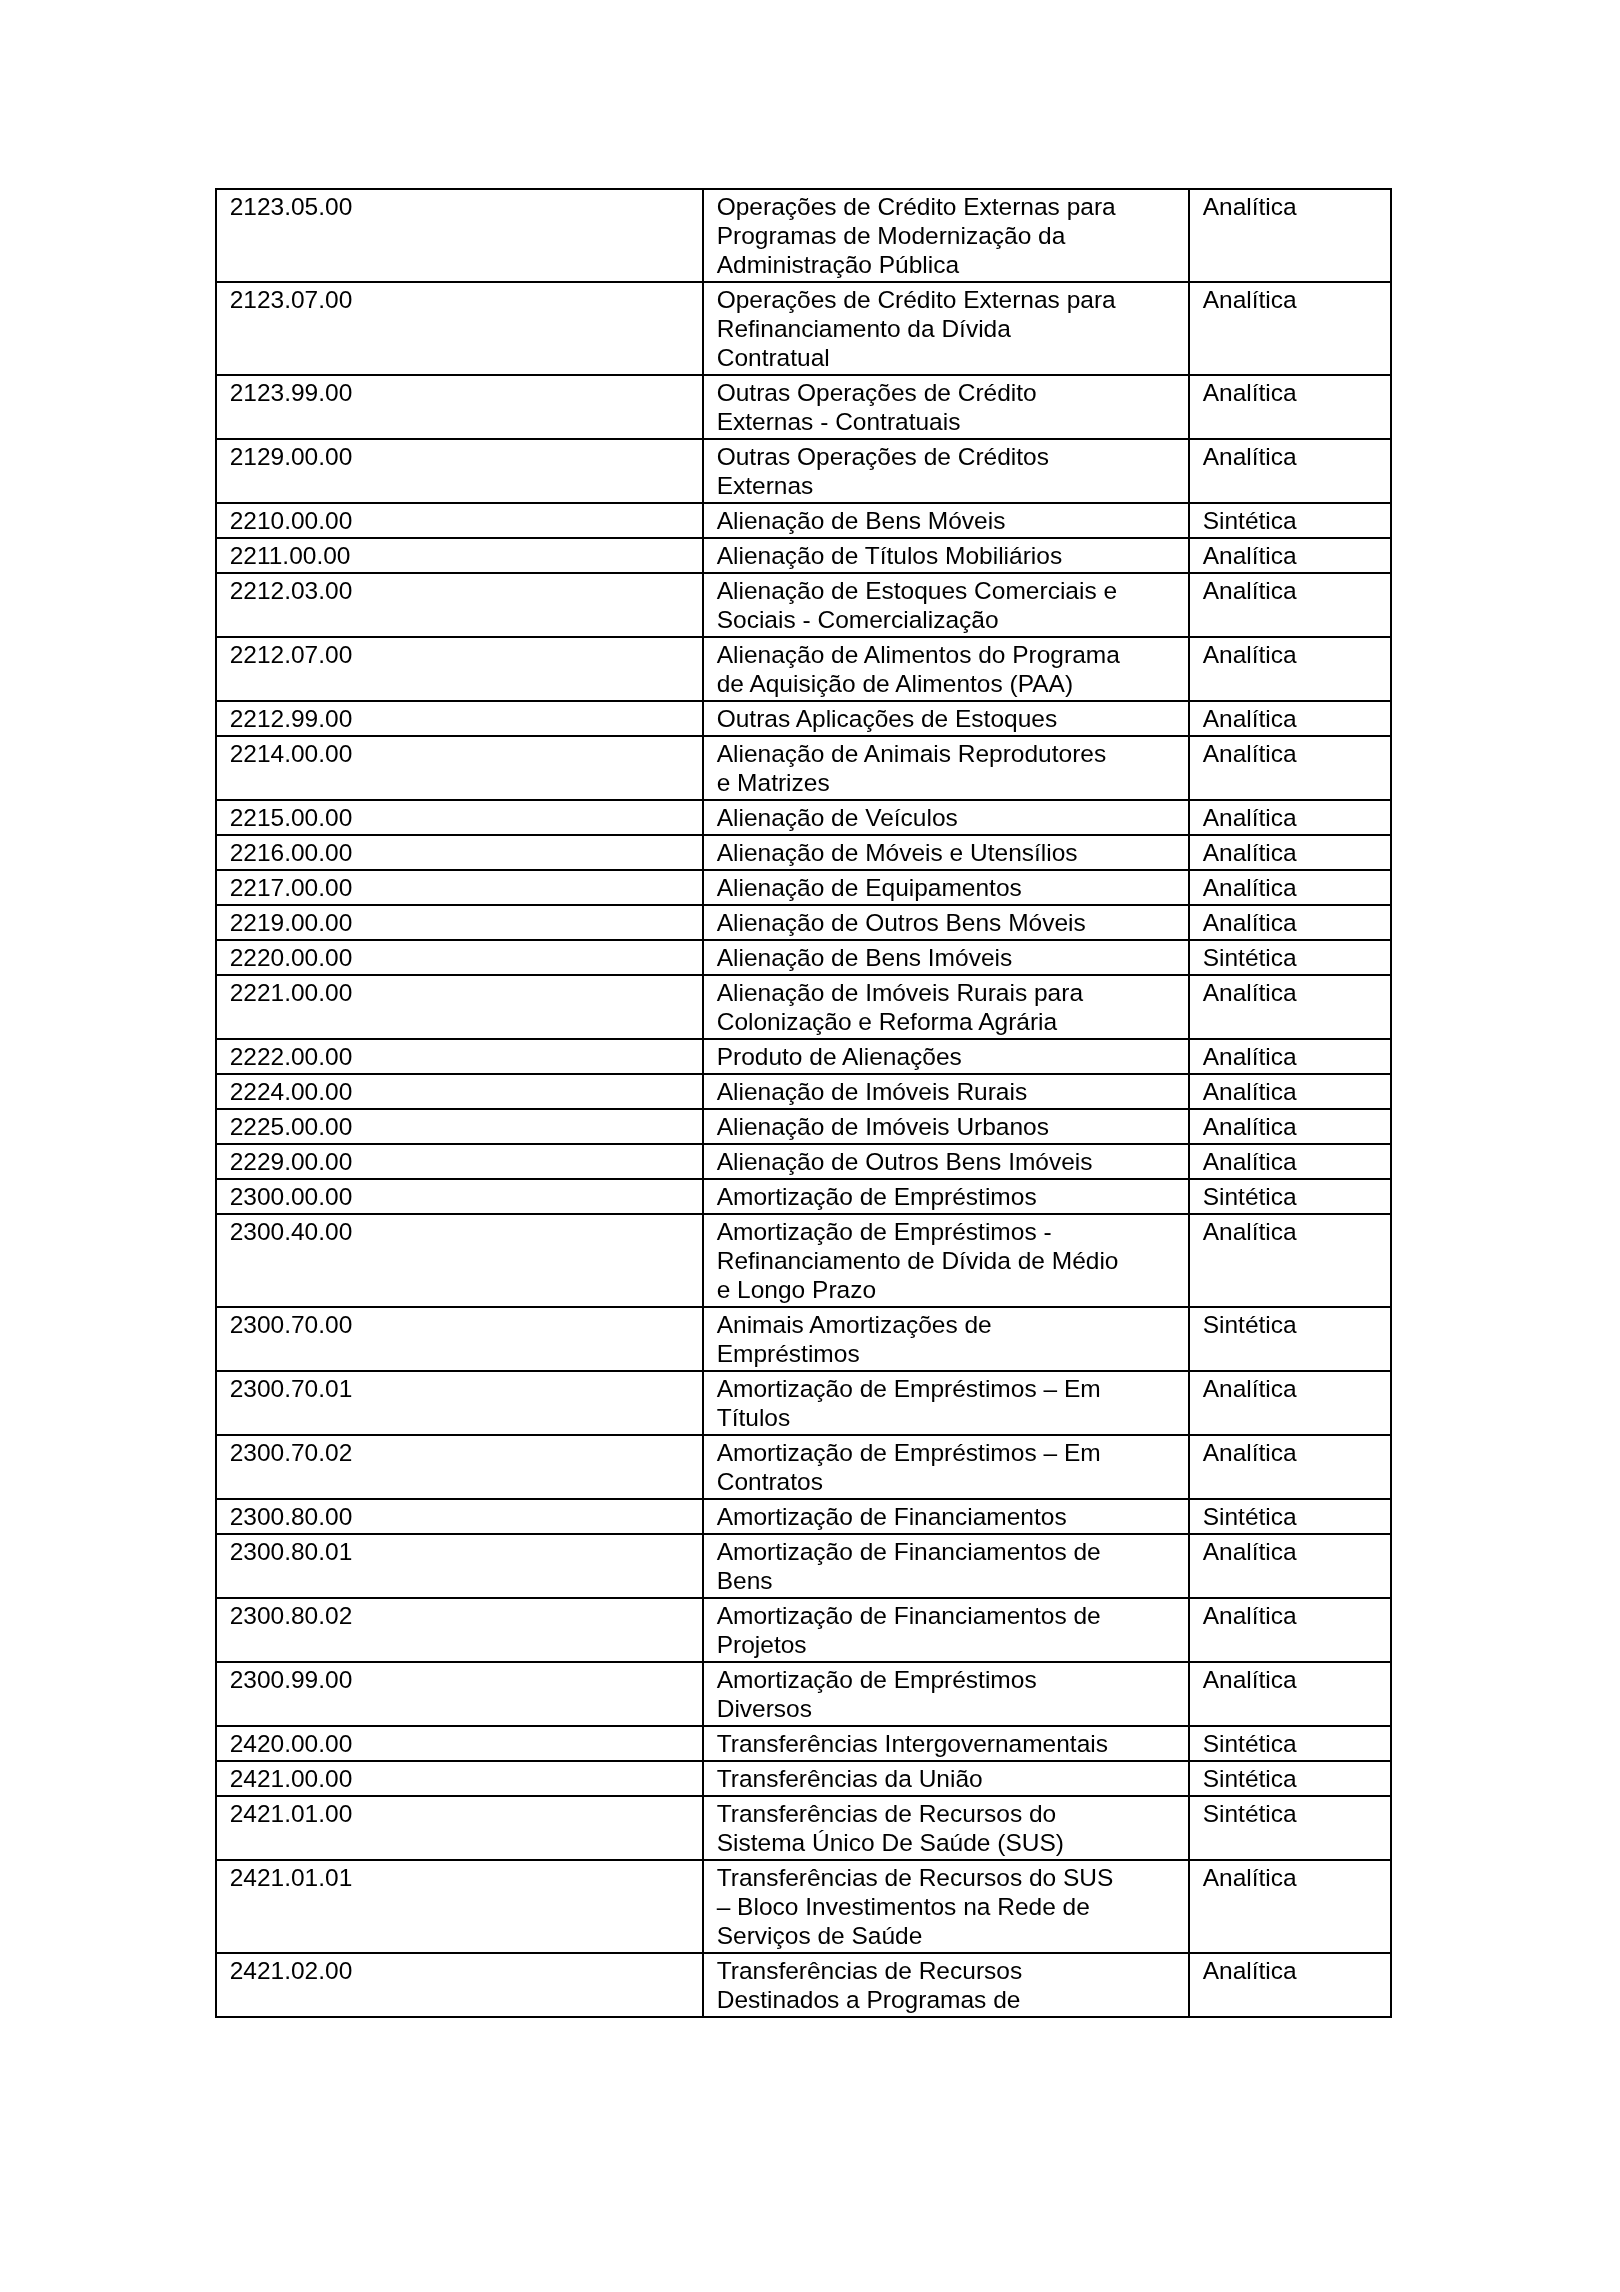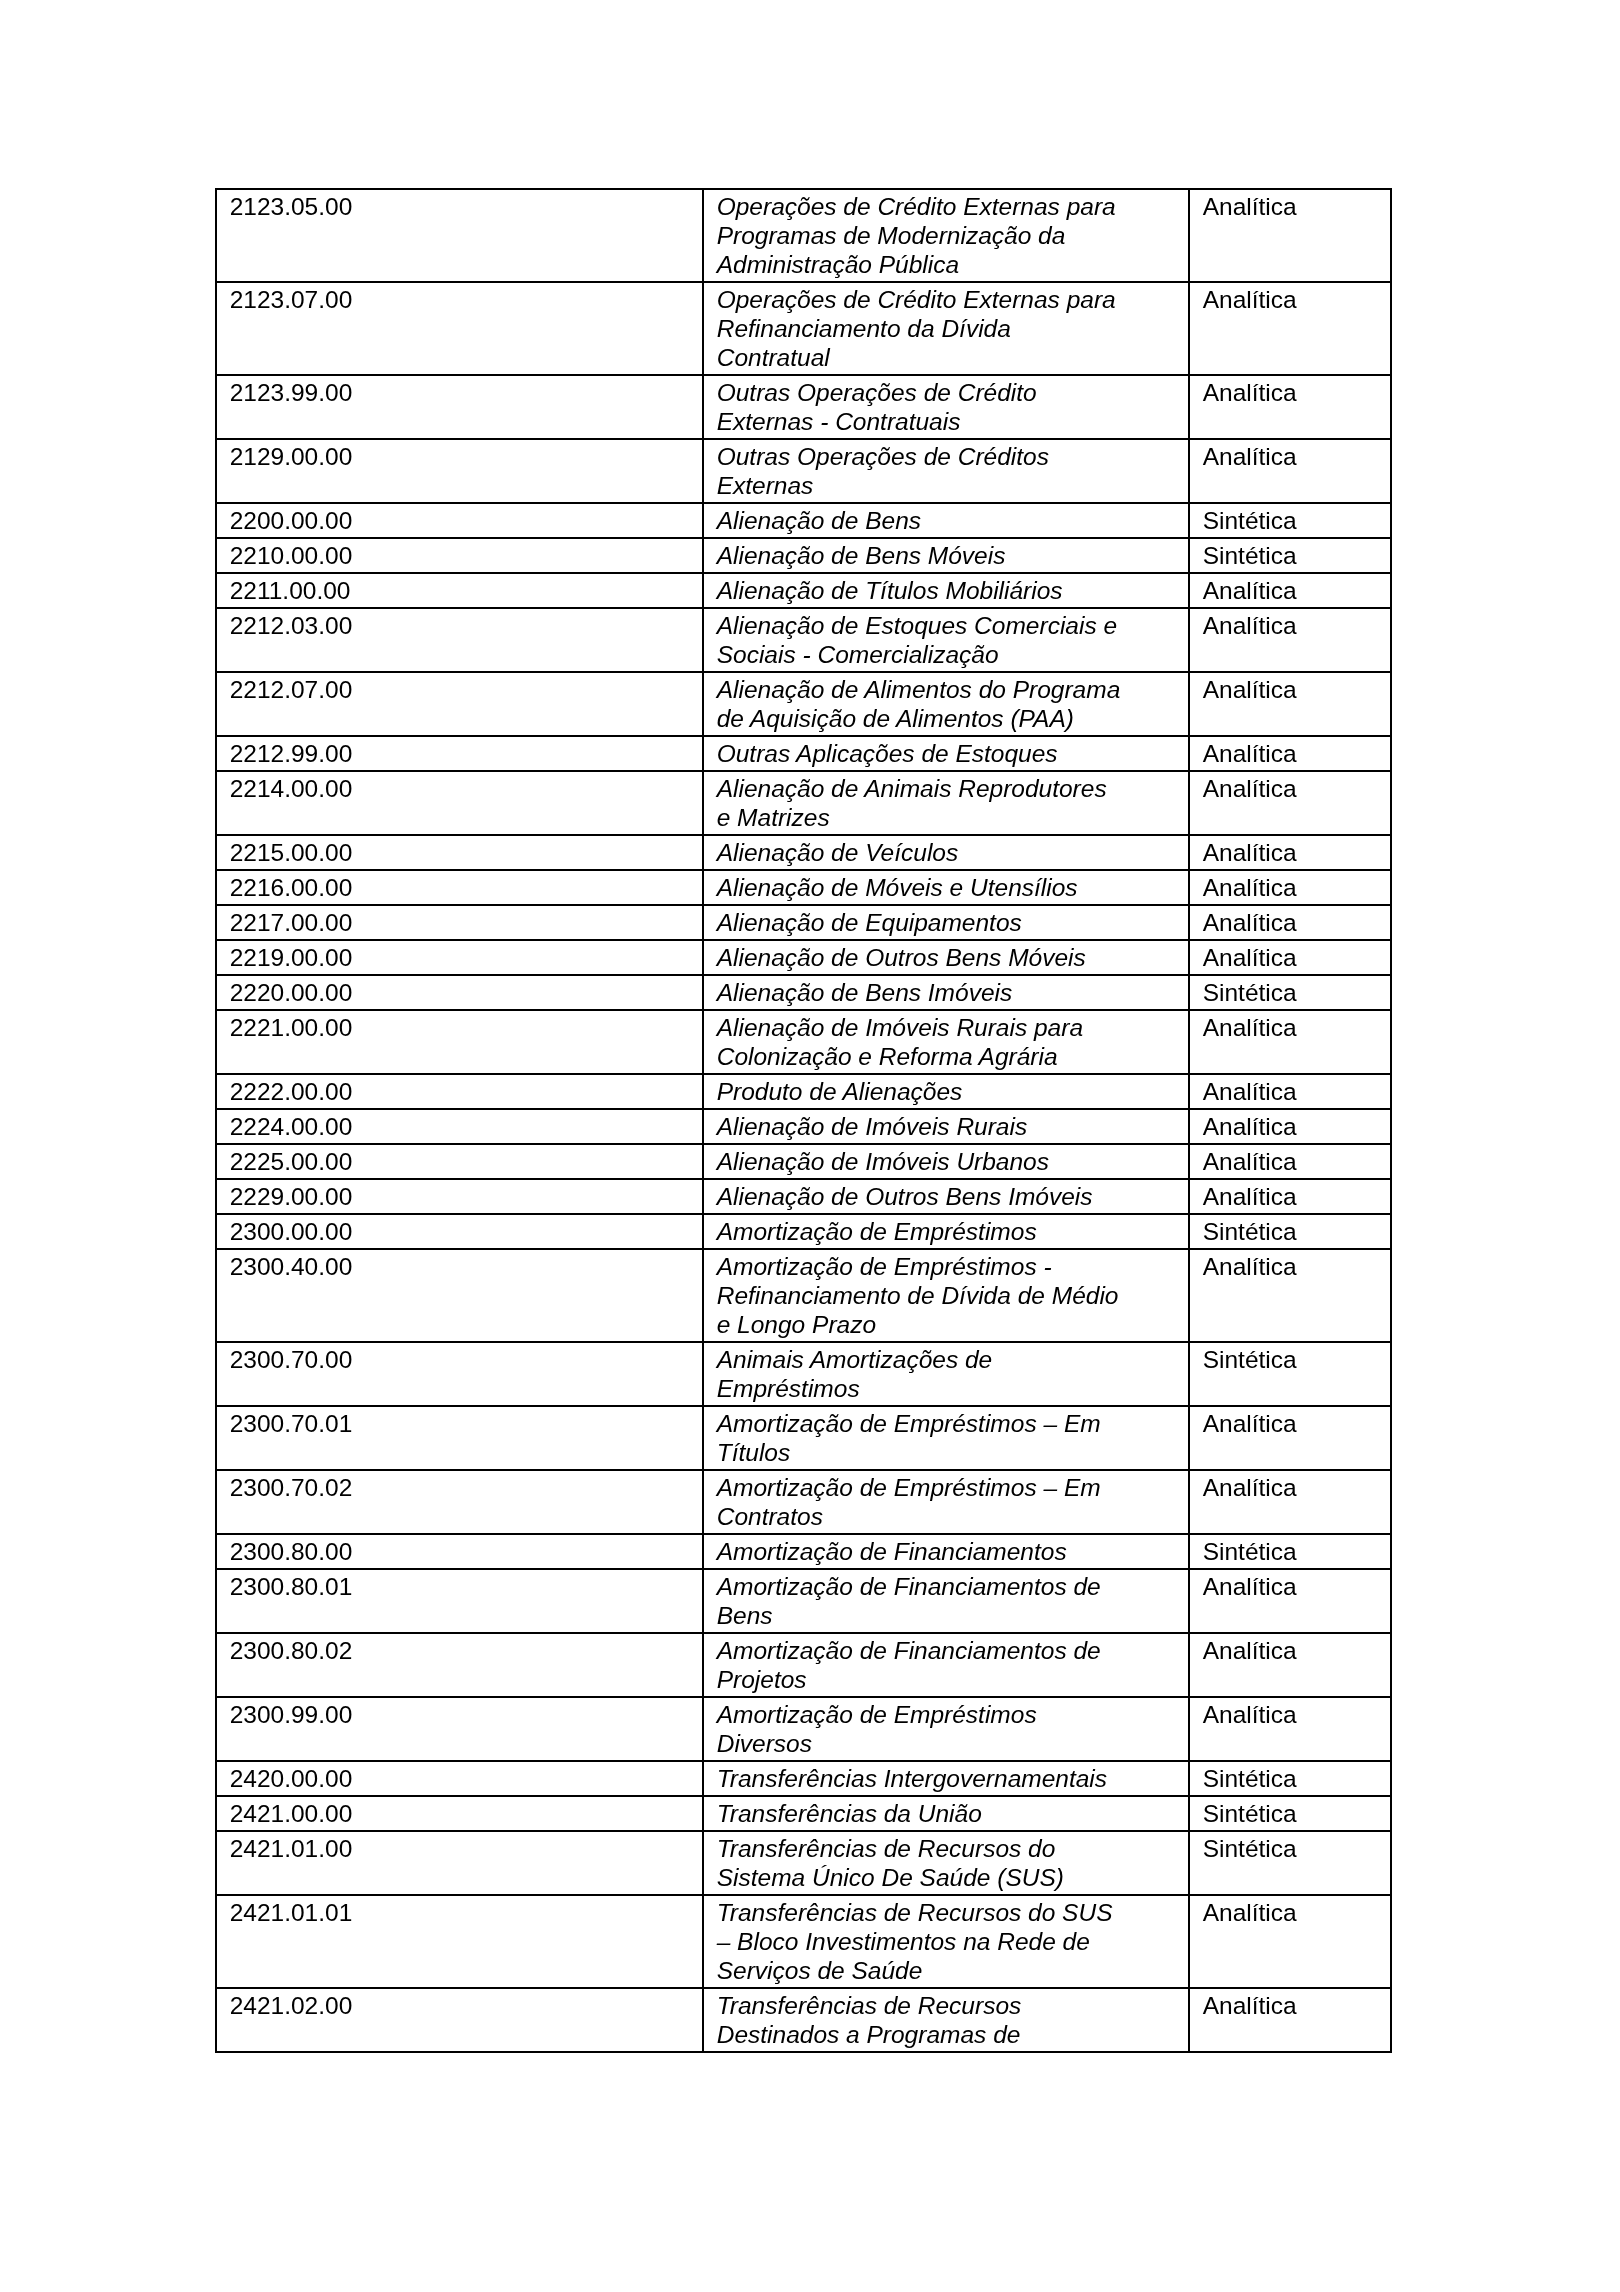--- a/index.html
+++ b/index.html
@@ -28,21 +28,21 @@
     color: #000000;
     background: #ffffff;
   }
   table.codes-table td {
     border: 2px solid #000000;
     padding: 2px 9.8px 2px 12.7px;
     vertical-align: top;
     overflow: hidden;
   }
   td.col-code  { width: 487px; }
-  td.col-desc  { width: 486px; white-space: pre-line; font-style: italic; }
+  td.col-desc  { width: 486px; white-space: pre-line; }
   td.col-type  { width: 202px; margin-top: 29px; }
 </style>
 </head>
 <body>
 
 <div class="page">
   <table class="codes-table">
     <colgroup>
       <col style="width:487px">
       <col style="width:486px">
@@ -72,25 +72,20 @@
     <td class="col-type">Analítica</td>
   </tr>
 
   <tr>
     <td class="col-code">2129.00.00</td>
     <td class="col-desc">Outras Operações de Créditos
 Externas</td>
     <td class="col-type">Analítica</td>
   </tr>
 
-  <tr>
-    <td class="col-code">2200.00.00</td>
-    <td class="col-desc">Alienação de Bens</td>
-    <td class="col-type">Sintética</td>
-  </tr>
 
   <tr>
     <td class="col-code">2210.00.00</td>
     <td class="col-desc">Alienação de Bens Móveis</td>
     <td class="col-type">Sintética</td>
   </tr>
 
   <tr>
     <td class="col-code">2211.00.00</td>
     <td class="col-desc">Alienação de Títulos Mobiliários</td>

